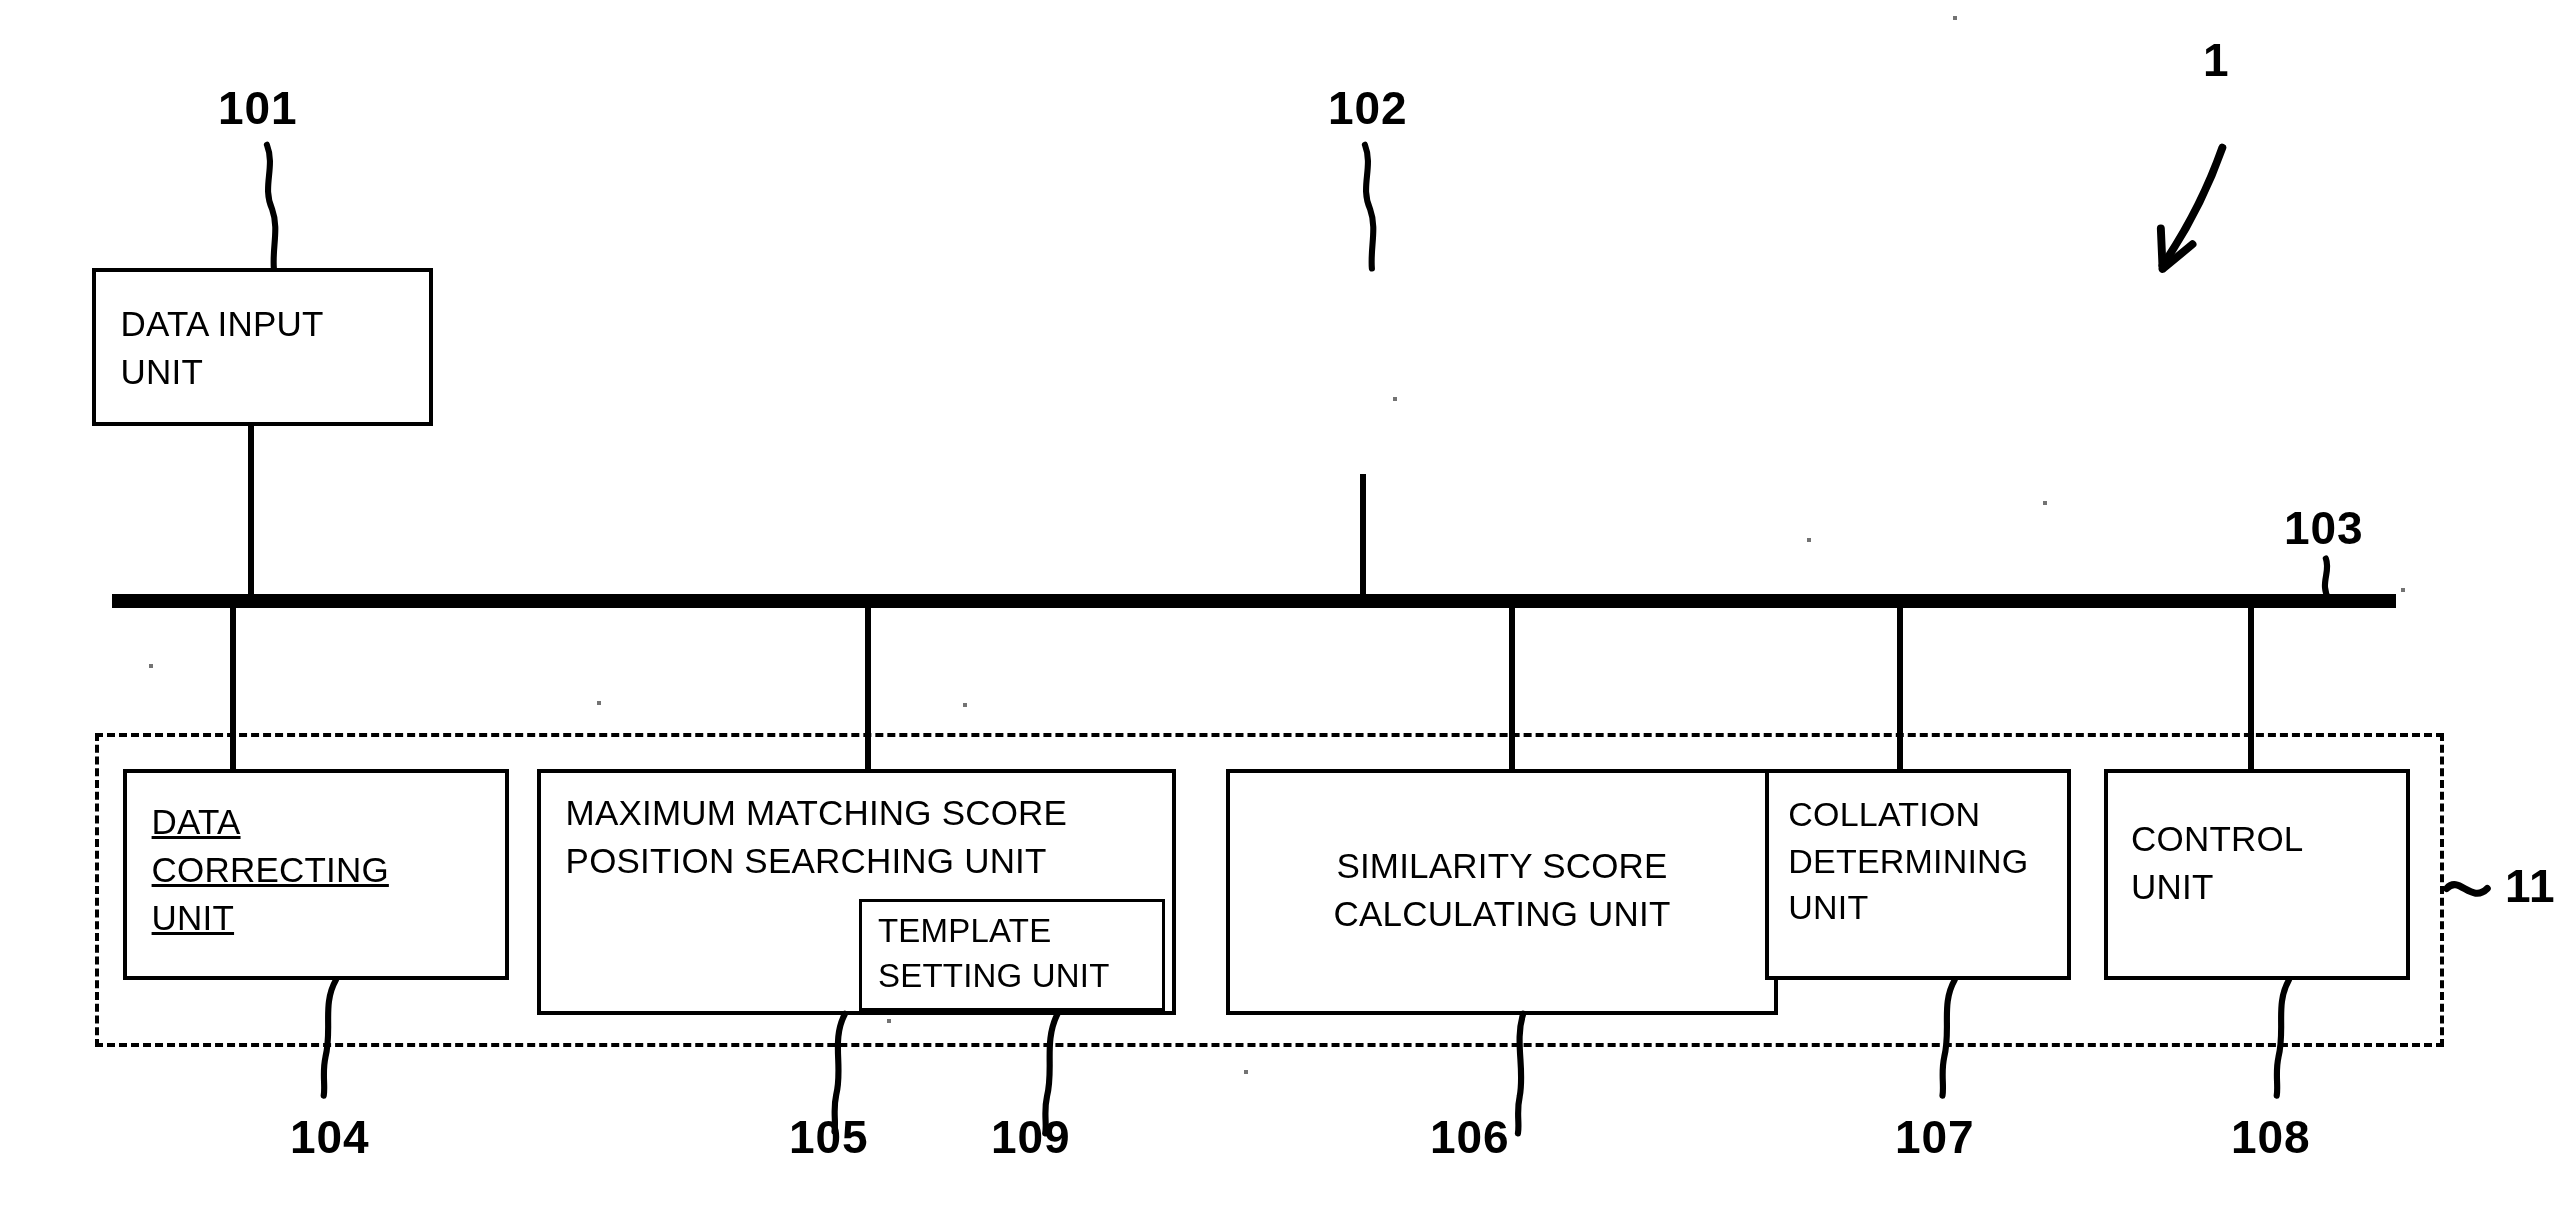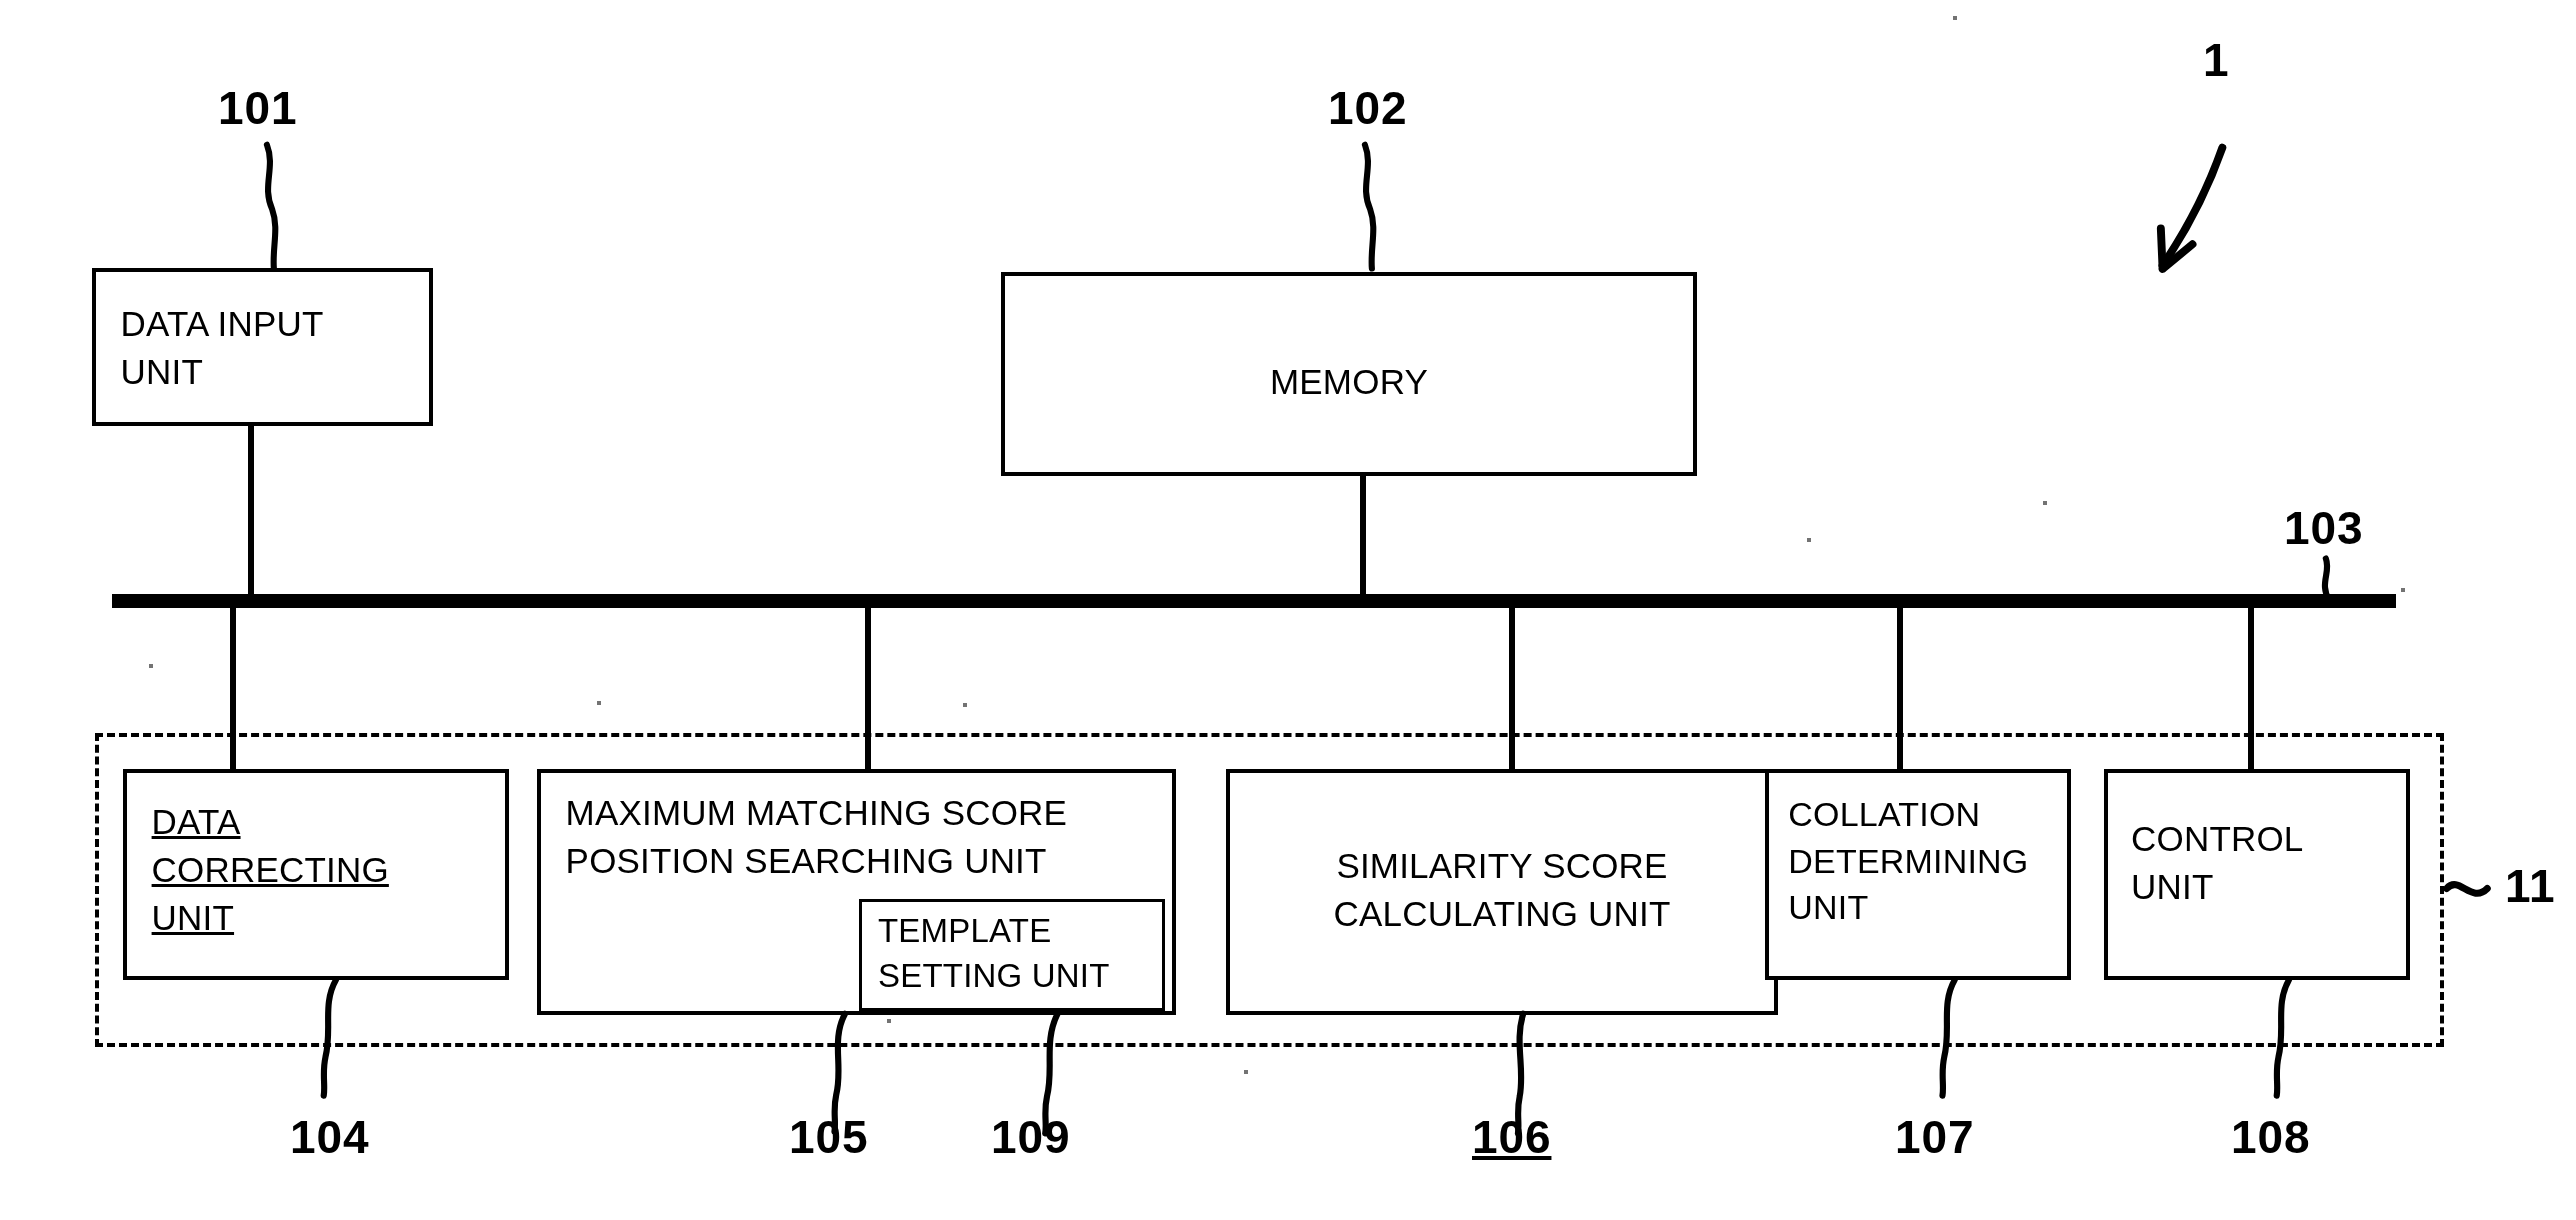--- a/index.html
+++ b/index.html
@@ -121,23 +121,20 @@
   </div>
   <div class="vline" style="left:248px;top:424px;height:176px;"></div>
 
   <div class="refnum" style="left:1328px;top:81px;">
     <span>102</span>
   </div>
   <svg class="leader" style="left:1344px;top:141px;width:61px;height:133px;" viewBox="0 0 70 152">
     <path d="M24,4 C34,30 18,52 30,78 C38,100 30,122 32,146" stroke-width="7" stroke-linecap="round"></path>
   </svg>
 
-  <div class="box" style="left:1001px;top:272px;width:696px;height:204px;">
-    <div class="box-label label-center" style="top:82px;">MEMORY</div>
-  </div>
   <div class="vline" style="left:1360px;top:474px;height:126px;"></div>
 
   <div class="refnum" style="left:2284px;top:501px;">
     <span>103</span>
   </div>
   <svg class="leader" style="left:2310px;top:555px;width:44px;height:51px;" viewBox="0 0 50 58">
     <path d="M18,4 C24,20 10,32 22,52" stroke-width="7" stroke-linecap="round"></path>
   </svg>
   <div id="bus" style="left:112px;top:594px;width:2284px;"></div>
 
@@ -191,21 +188,21 @@
     <span>109</span>
   </div>
 
   <div class="box" style="left:1226px;top:769px;width:552px;height:246px;">
     <div class="box-label label-center" style="top:69px;">SIMILARITY SCORE
 CALCULATING UNIT</div>
   </div>
   <svg class="leader" style="left:1502px;top:1012px;width:53px;height:125px;" viewBox="0 0 60 142">
     <path d="M24,2 C14,34 26,64 20,96 C16,114 20,126 18,138" stroke-width="7" stroke-linecap="round"></path>
   </svg>
-  <div class="refnum" style="left:1472px;top:1110px;text-decoration:underline;">
+  <div class="refnum" style="left:1430px;top:1110px;">
     <span>106</span>
   </div>
 
   <div class="box" style="left:1765px;top:769px;width:306px;height:211px;">
     <div class="box-label label-left" style="top:17.6px;left:19.3px;font-size:34px;">COLLATION
 DETERMINING
 UNIT</div>
   </div>
   <svg class="leader" style="left:1923px;top:978px;width:53px;height:123px;" viewBox="0 0 60 140">
     <path d="M36,2 C20,30 32,58 24,90 C20,108 24,122 22,134" stroke-width="7" stroke-linecap="round"></path>

